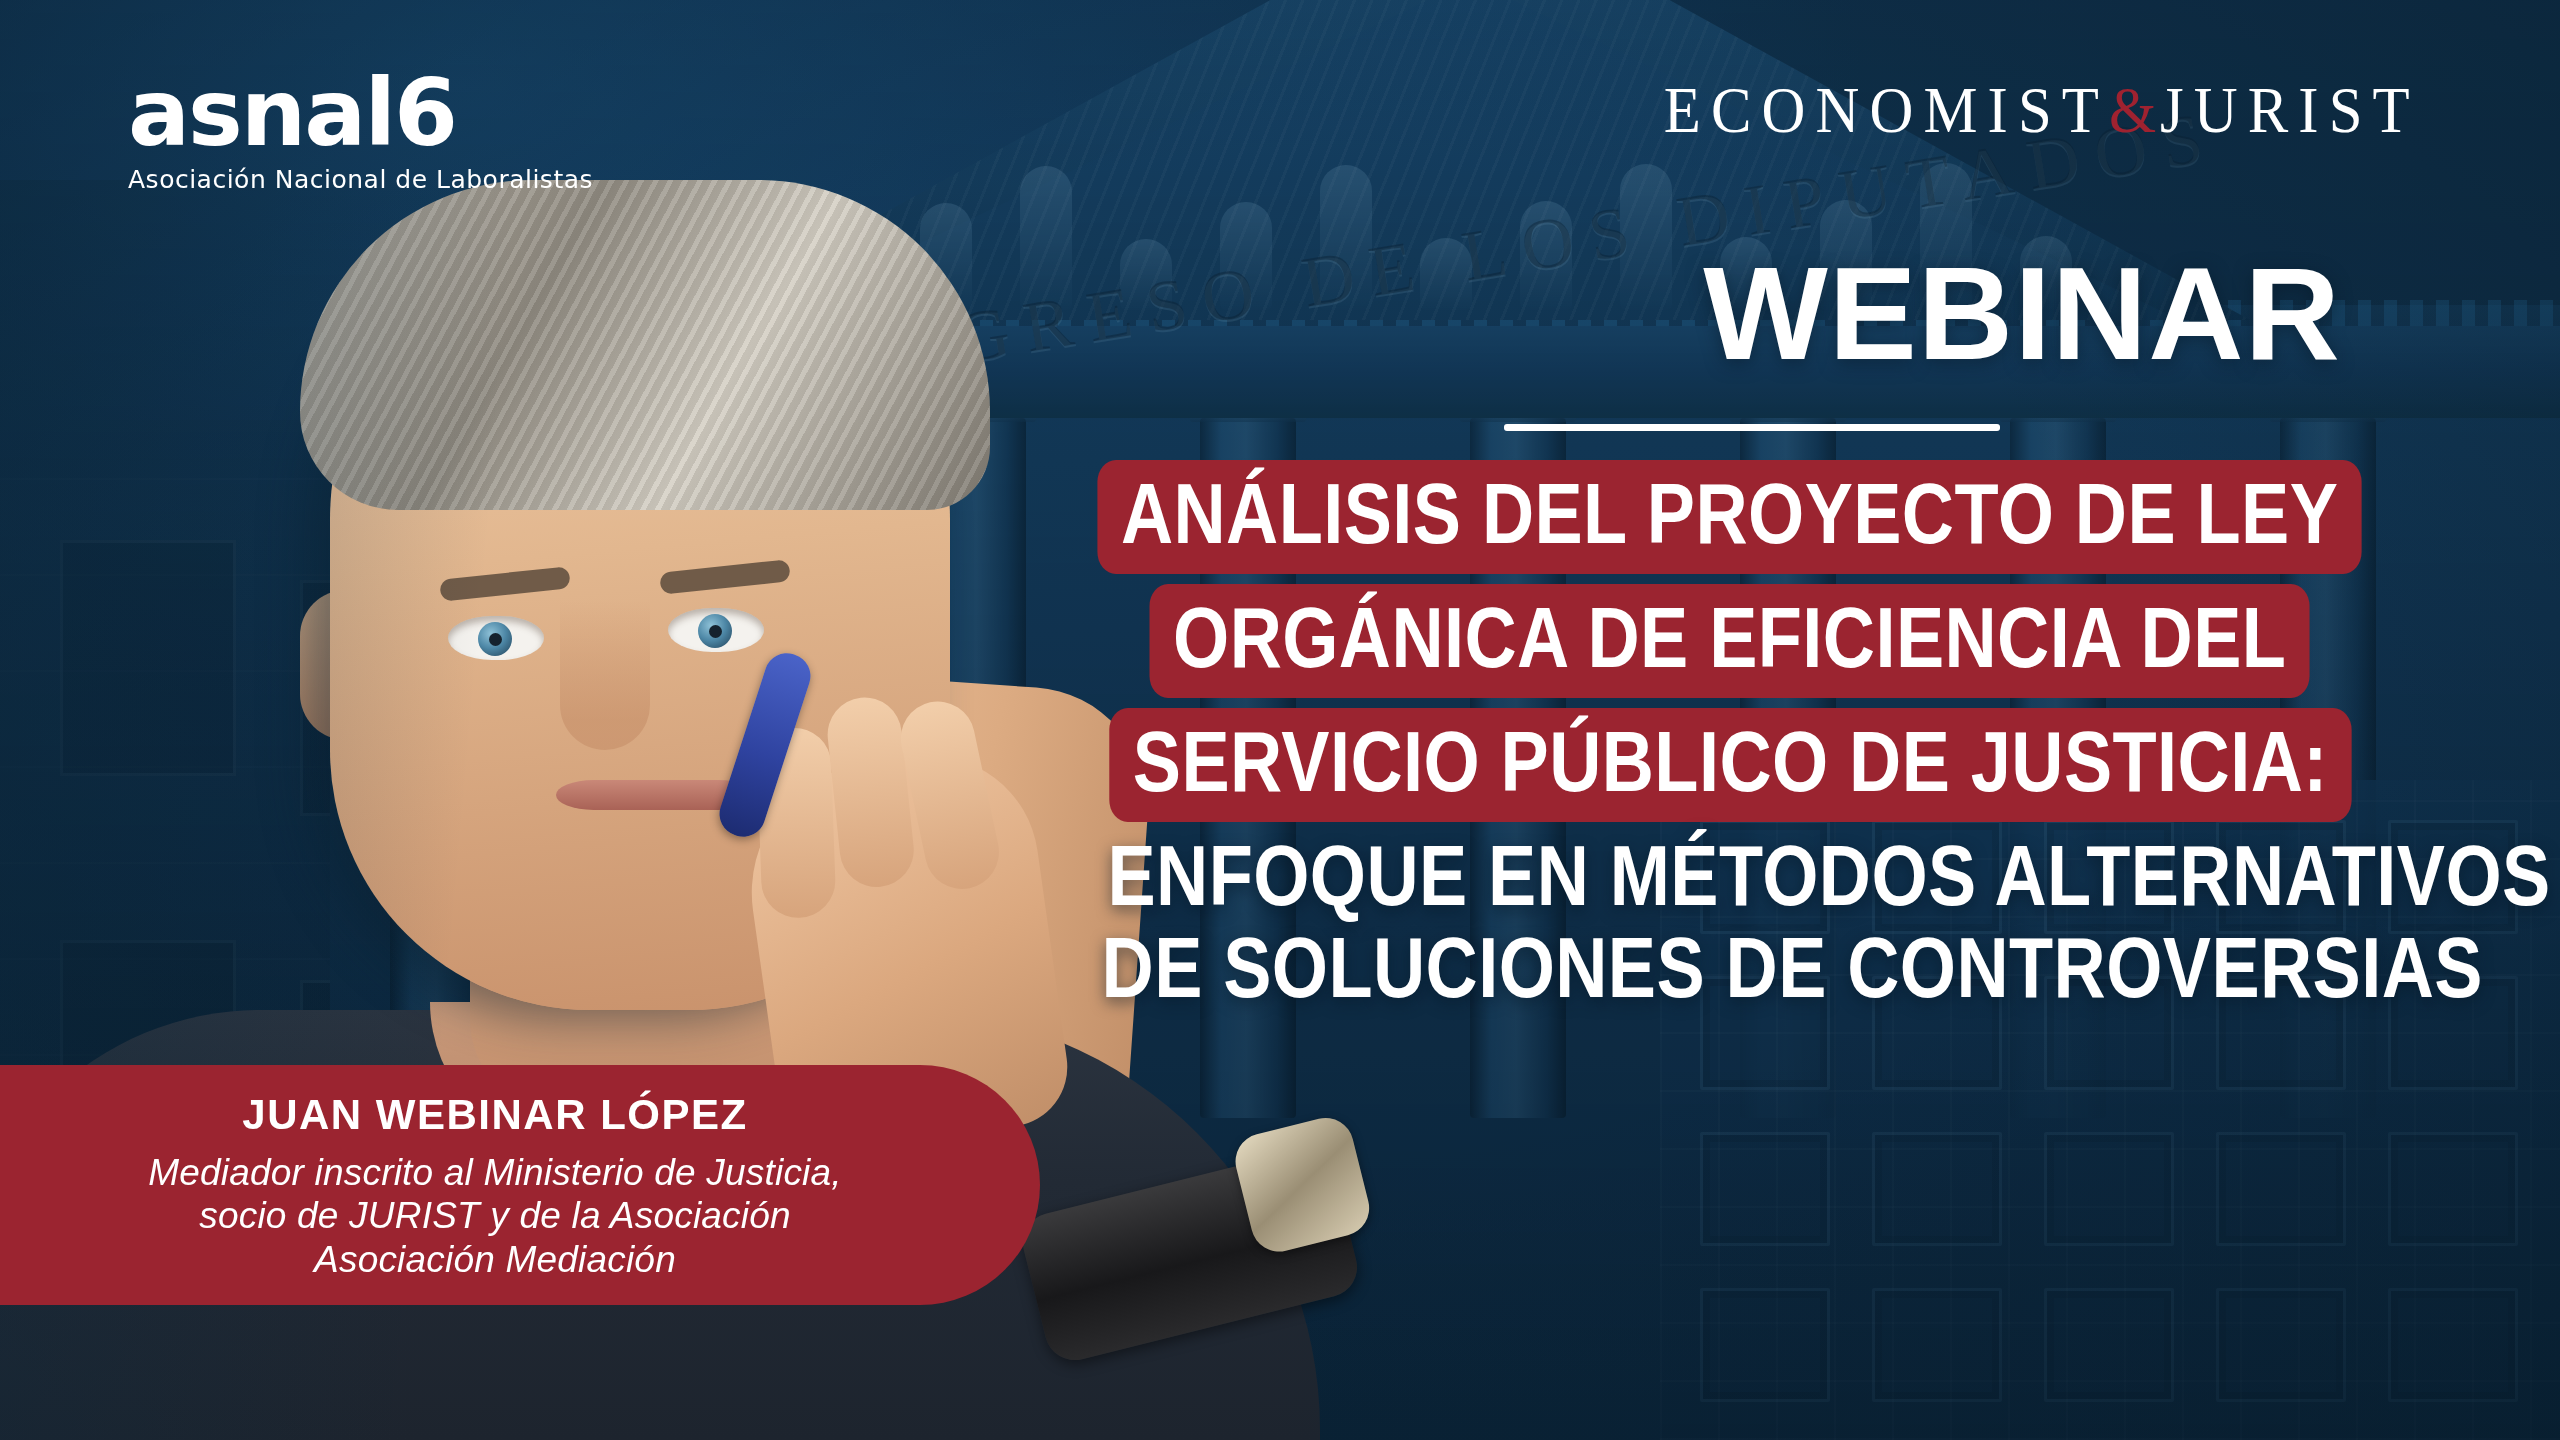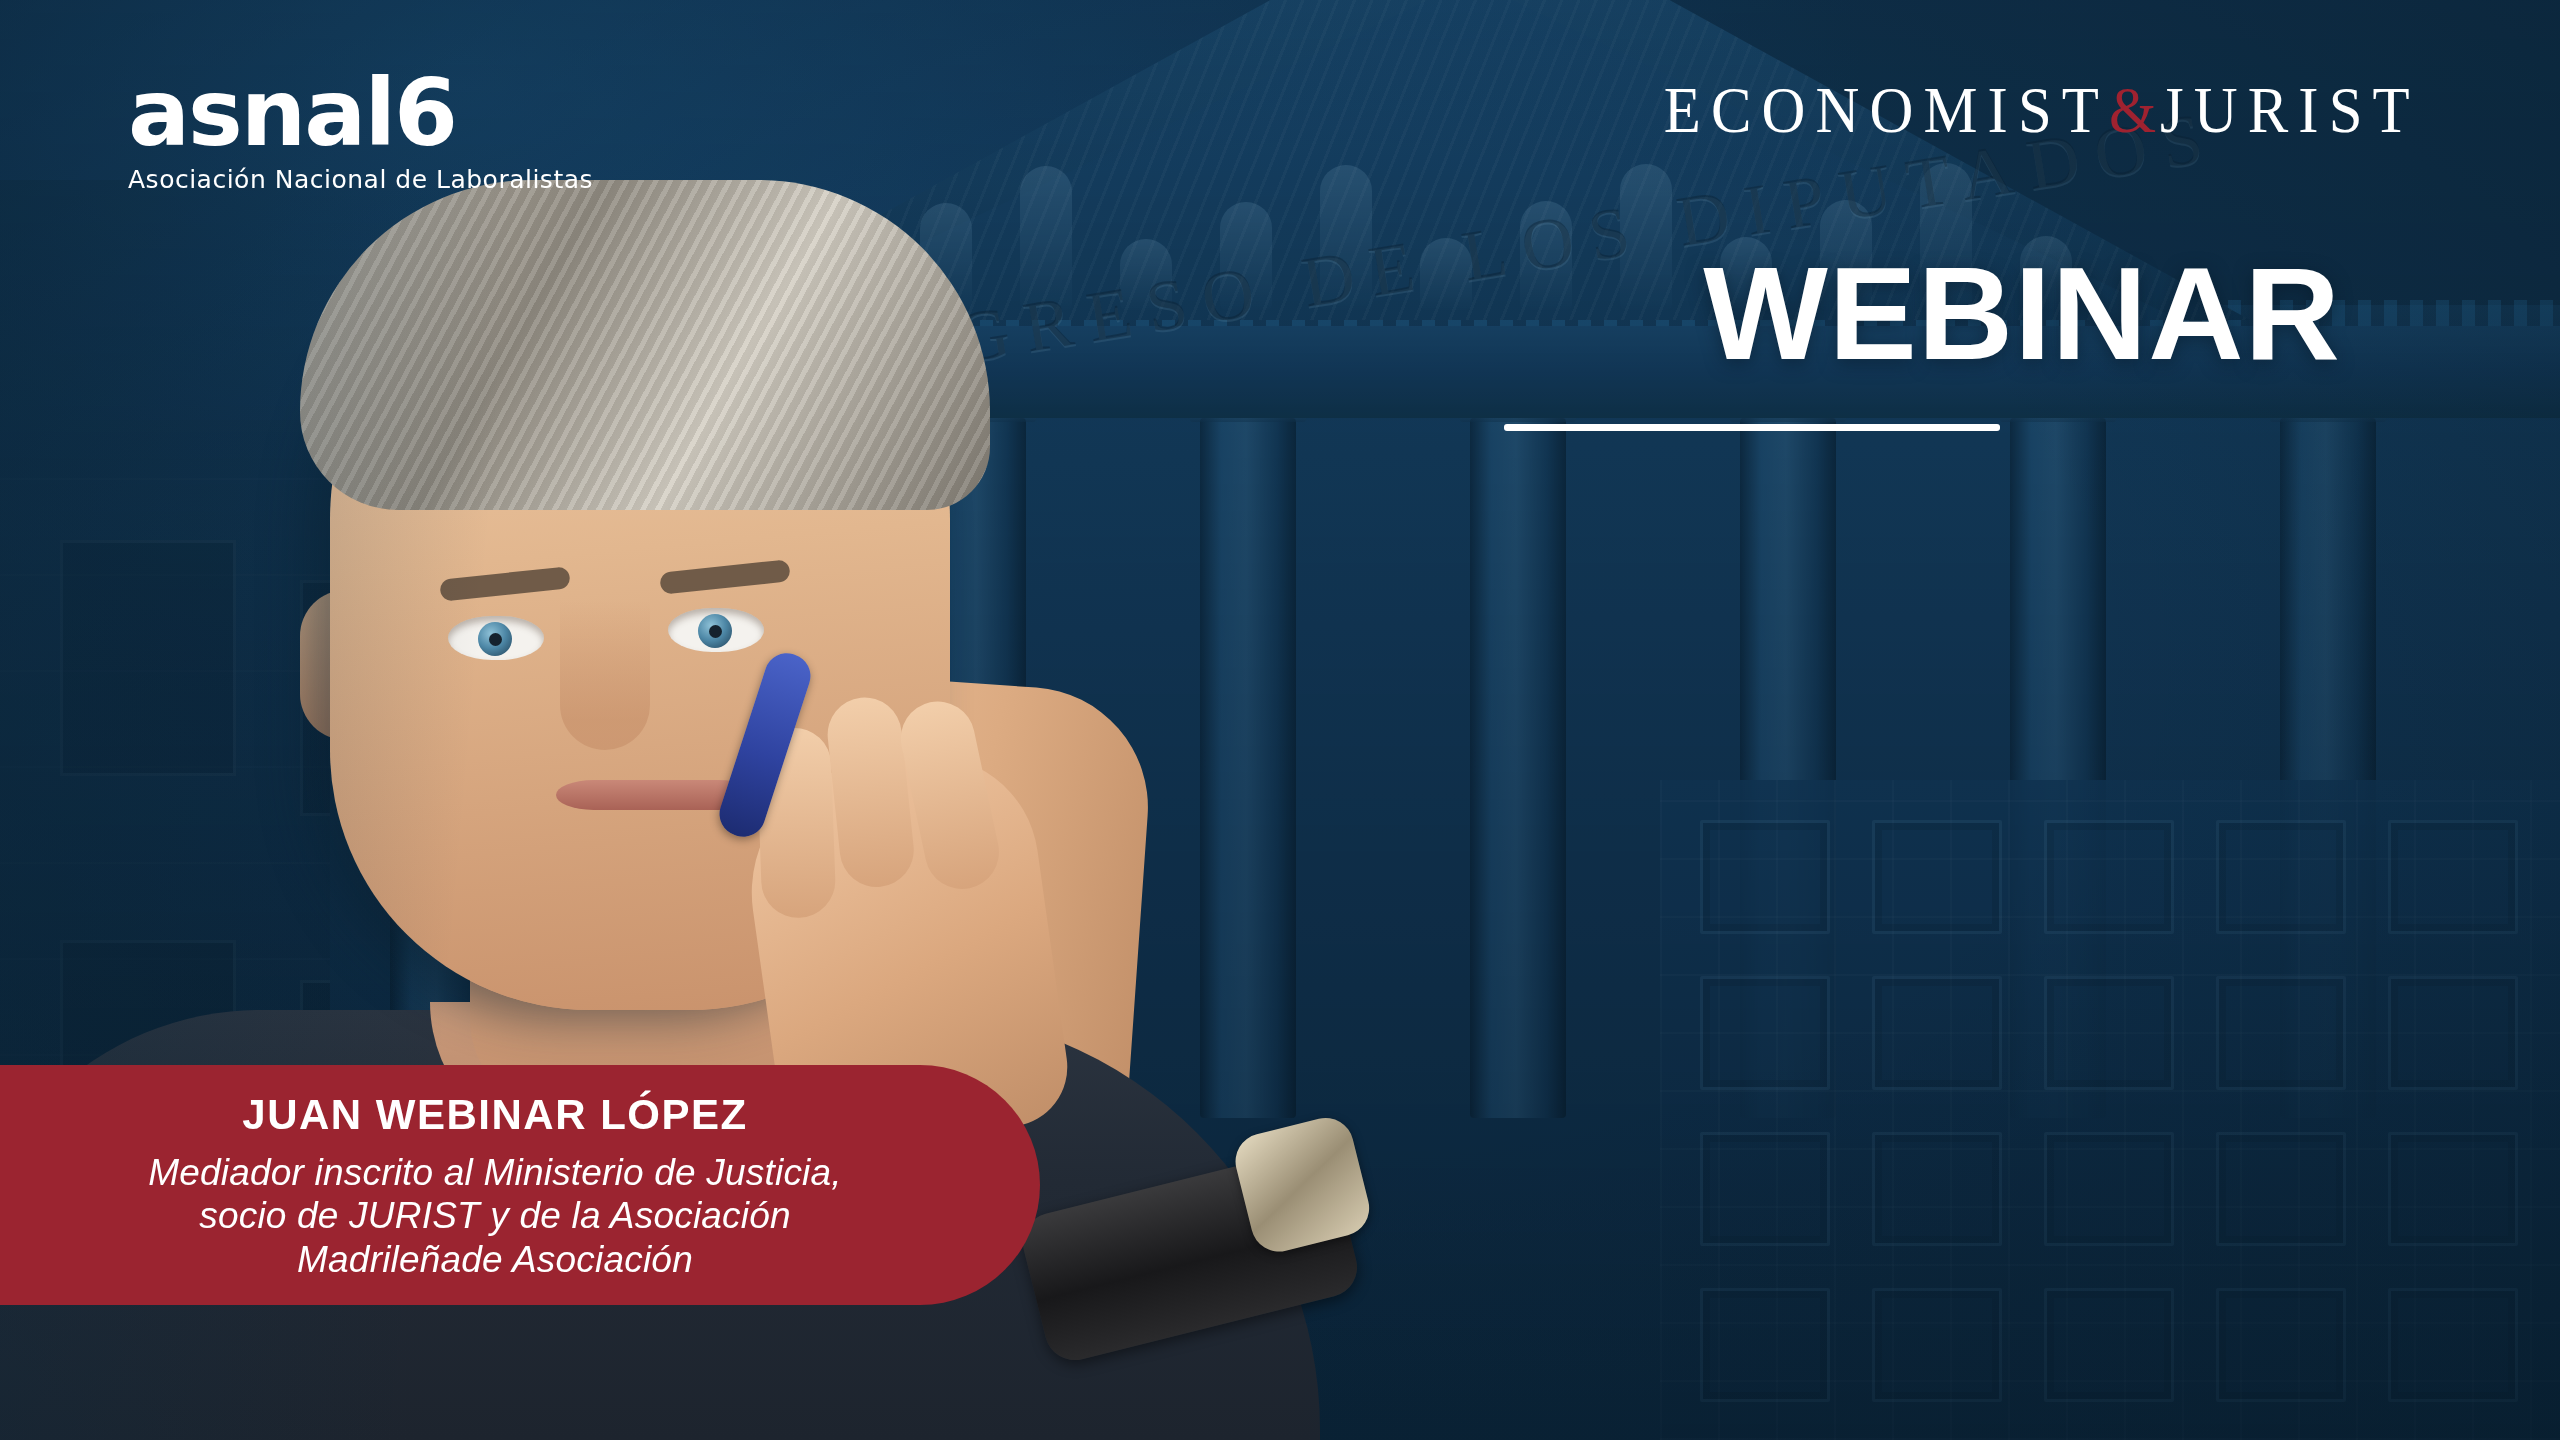--- a/index.html
+++ b/index.html
@@ -467,24 +467,31 @@
     <div class="asnala-tag">Asociación Nacional de Laboralistas</div>
   </div>
 
   <div class="ej">
     <span>ECONOMIST</span><span class="amp">&amp;</span><span>JURIST</span>
   </div>
 
   <div class="webinar">WEBINAR</div>
   <div class="webinar-rule"></div>
 
+  <div class="title-block" id="titleblock">
+      <div class="title-line boxed">ANÁLISIS DEL PROYECTO DE LEY</div>
+      <div class="title-line boxed">ORGÁNICA DE EFICIENCIA DEL</div>
+      <div class="title-line boxed">SERVICIO PÚBLICO DE JUSTICIA:</div>
+      <div class="title-line plain">ENFOQUE EN MÉTODOS ALTERNATIVOS</div>
+      <div class="title-line plain">DE SOLUCIONES DE CONTROVERSIAS</div>
+    </div>
 
   <div class="speaker">
     <div class="speaker-name">JUAN WEBINAR LÓPEZ</div>
     <div class="speaker-role">
       <div>Mediador inscrito al Ministerio de Justicia,</div>
       <div>socio de JURIST y de la Asociación</div>
-      <div>Madrileñade Asociación</div>
+      <div>Asociación Mediación</div>
     </div>
   </div>
 
 
 </div>
 
 </body></html>

